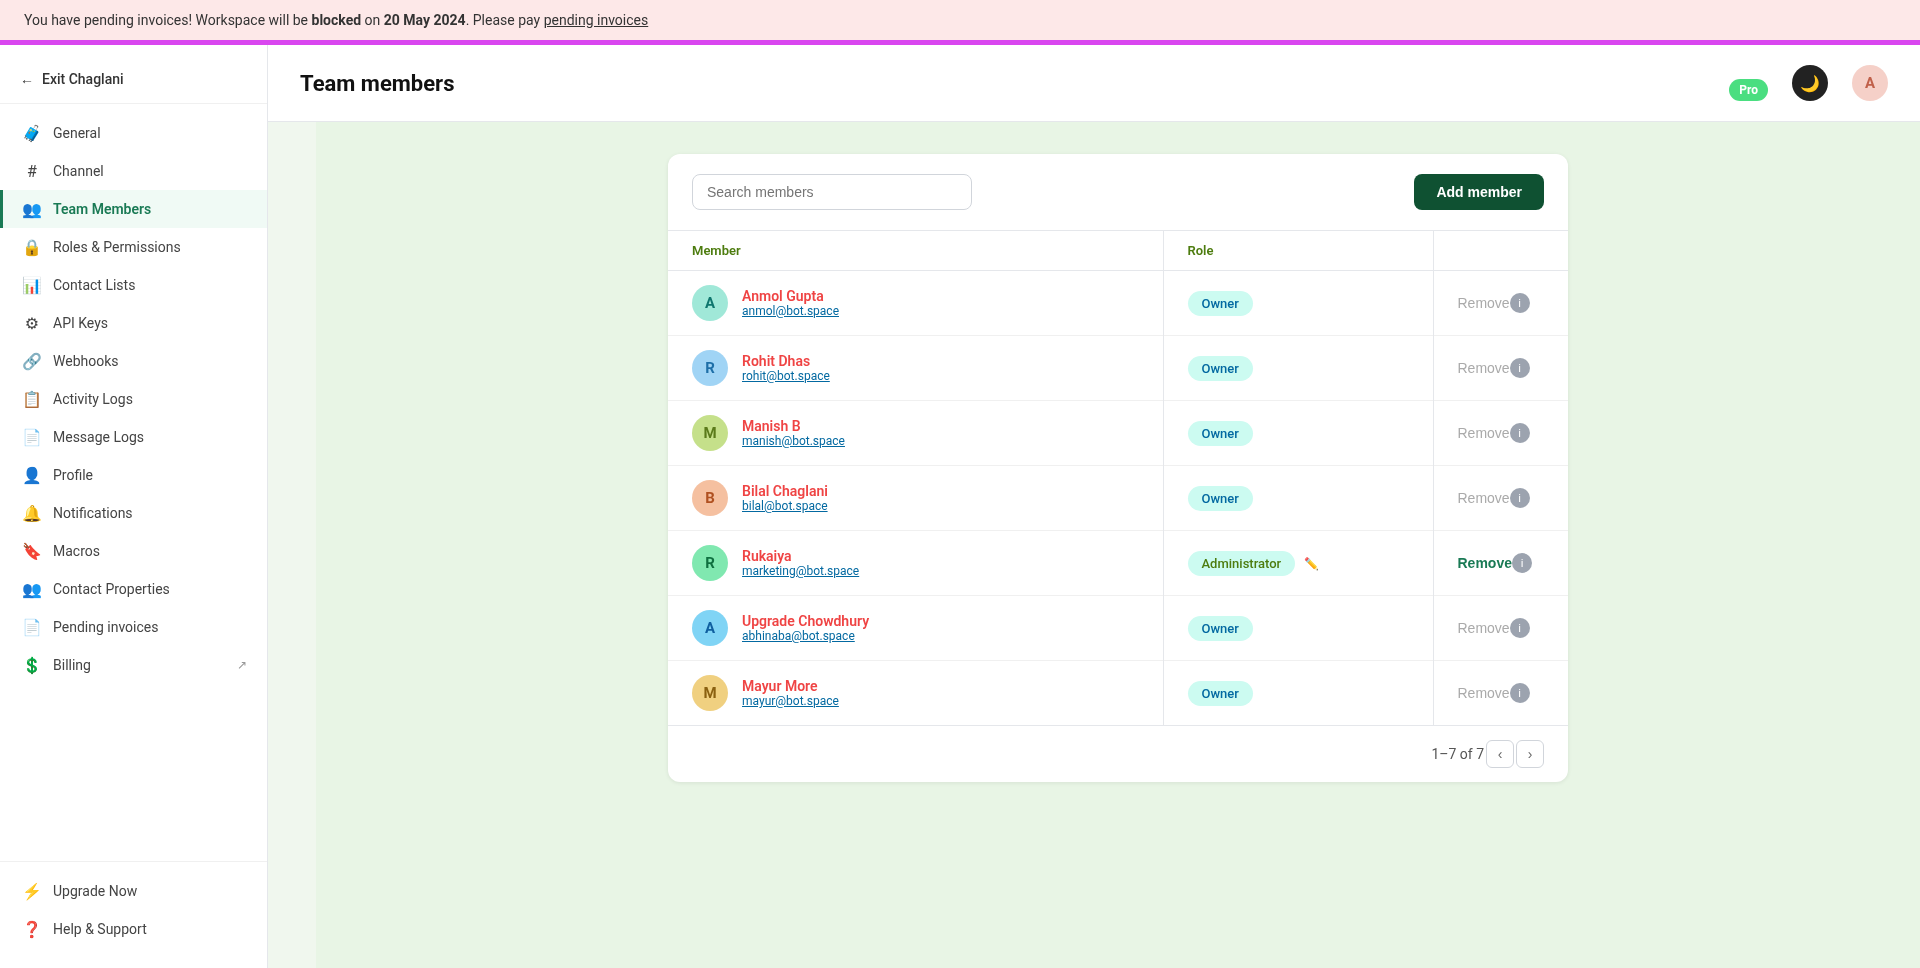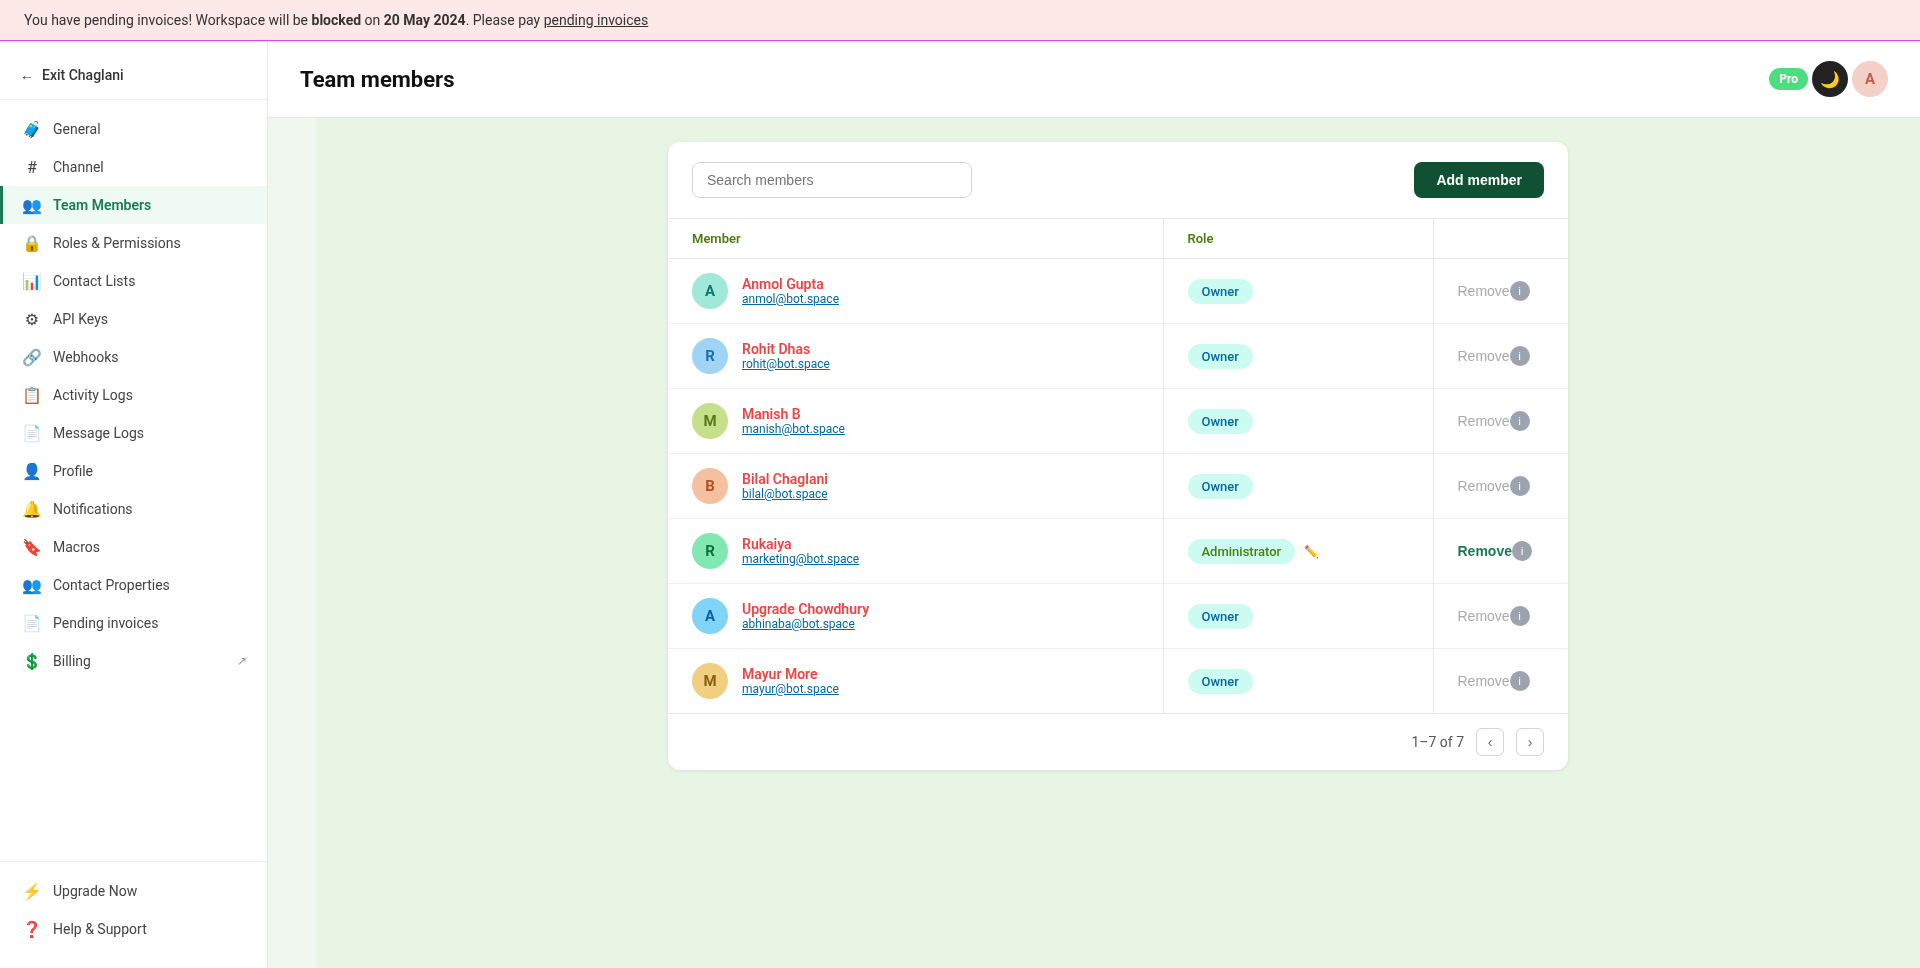--- a/index.html
+++ b/index.html
@@ -3,21 +3,21 @@
   <meta charset="utf-8">
   <style>
     * { box-sizing: border-box; margin: 0; padding: 0; }
     body { font-family: -apple-system, BlinkMacSystemFont, 'Segoe UI', Roboto, sans-serif; background: #f0f7ee; display: flex; flex-direction: column; height: 968px; overflow: hidden; }
 
     .banner {
       background: #fde8e8;
       padding: 12px 24px;
       font-size: 14px;
       color: #333;
-      border-bottom: 1px solid #d946ef;
+      border-bottom: 5px solid #d946ef;
       flex-shrink: 0;
     }
     .banner a { color: #333; text-decoration: underline; }
     .banner strong { font-weight: 700; }
 
     .app-body {
       display: flex;
       flex: 1;
       overflow: hidden;
     }
@@ -105,22 +105,22 @@
       border-bottom: 1px solid #e5e7eb;
       flex-shrink: 0;
     }
     .page-title {
       font-size: 22px;
       font-weight: 700;
       color: #111;
     }
     .header-actions {
       display: flex;
-      align-items: center;
-      gap: 4px;
+      align-items: flex-end;
+      gap: 24px;
     }
     .pro-badge {
       background: #4ade80;
       color: #fff;
       font-size: 12px;
       font-weight: 700;
       padding: 4px 10px;
       border-radius: 12px;
     }
     .theme-toggle {
@@ -144,21 +144,21 @@
       align-items: center;
       justify-content: center;
       font-weight: 700;
       font-size: 15px;
       color: #c0604a;
       cursor: pointer;
     }
 
     .page-body {
       flex: 1;
-      padding: 24px 60px;
+      padding: 32px 60px;
       overflow-y: auto;
       background: #e8f5e5;
       margin-left: 48px;
     }
 
     .members-card {
       background: #fff;
       border-radius: 12px;
       box-shadow: 0 1px 4px rgba(0,0,0,0.08);
       overflow: hidden;
@@ -298,21 +298,21 @@
       color: #fff;
       font-size: 11px;
       cursor: pointer;
     }
 
     .members-footer {
       padding: 14px 24px;
       display: flex;
       align-items: center;
       justify-content: flex-end;
-      gap: 12px;
+      gap: 2px;
       border-top: 1px solid #e5e7eb;
       font-size: 14px;
       color: #555;
     }
     .pagination-btn {
       width: 28px;
       height: 28px;
       border: 1px solid #d1d5db;
       border-radius: 6px;
       background: #fff;

